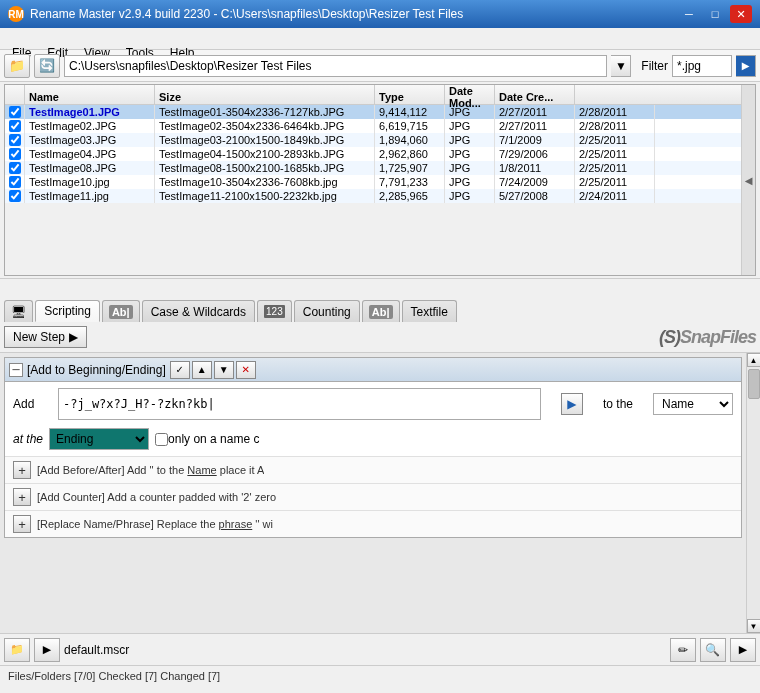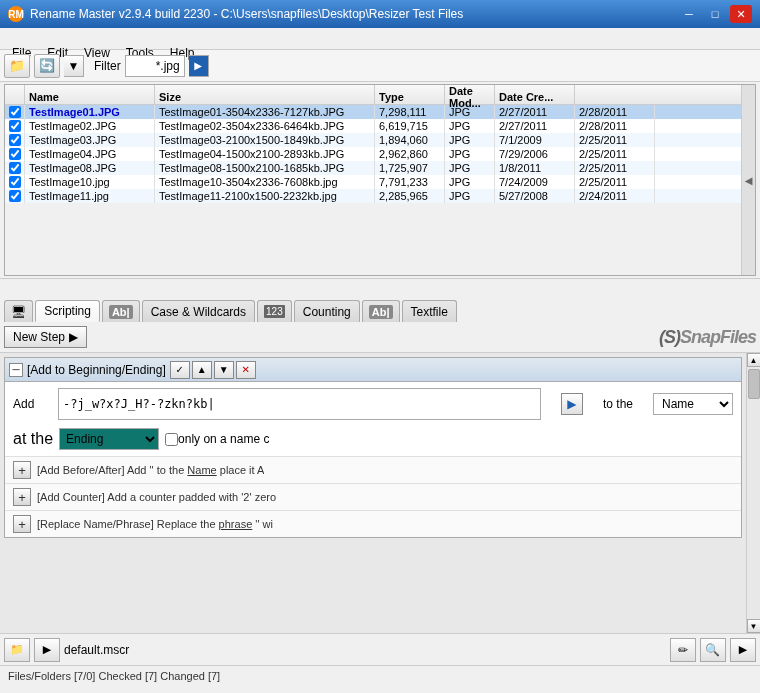--- a/index.html
+++ b/index.html
@@ -16,21 +16,21 @@
     
     .menu-bar { background: #f0f0f0; border-bottom: 1px solid #ccc; height: 22px; display: flex; align-items: center; padding: 0 4px; }
     .menu-item { padding: 2px 8px; cursor: pointer; font-size: 12px; margin-top: 28px; }
 
     
     .toolbar { background: #f5f5f5; border-bottom: 1px solid #ccc; height: 32px; display: flex; align-items: center; padding: 2px 4px; gap: 4px; }
     .toolbar-btn { width: 26px; height: 24px; border: 1px solid #aaa; background: linear-gradient(to bottom, #fefefe, #e0e0e0); border-radius: 2px; cursor: pointer; display: flex; align-items: center; justify-content: center; font-size: 13px; }
     .path-combo { flex: 1; height: 22px; border: 1px solid #aaa; background: white; padding: 0 4px; font-size: 12px; display: flex; align-items: center; }
     .path-dropdown { width: 20px; height: 22px; border: 1px solid #aaa; border-left: none; background: linear-gradient(to bottom, #fefefe, #e0e0e0); cursor: pointer; display: flex; align-items: center; justify-content: center; }
     .filter-label { font-size: 12px; margin-left: 6px; }
-    .filter-input { width: 60px; height: 22px; border: 1px solid #aaa; padding: 0 4px; font-size: 12px; text-align: right; }
+    .filter-input { width: 60px; height: 22px; border: 1px solid #aaa; padding: 0 4px; font-size: 12px; }
     .filter-arrow { width: 20px; height: 22px; border: 1px solid #aaa; border-left: none; background: #2060b0; display: flex; align-items: center; justify-content: center; color: white; cursor: pointer; font-size: 10px; }
     .file-list-header { display: grid; grid-template-columns: 20px 130px 220px 70px 50px 80px 80px; background: linear-gradient(to bottom, #f8f8f8, #e8e8e8); border-bottom: 1px solid #ccc; height: 20px; align-items: center; }
     .col-header { padding: 0 4px; font-size: 11px; font-weight: bold; border-right: 1px solid #ccc; height: 100%; display: flex; align-items: center; cursor: pointer; }
     .file-row { display: grid; grid-template-columns: 20px 130px 220px 70px 50px 80px 80px; height: 14px; align-items: center; }
     .file-row:nth-child(odd) { background: #ffffff; }
     .file-row:nth-child(even) { background: #f0f7ff; }
     .file-row.selected { background: #b8d4f0; }
     .file-cell { padding: 0 4px; font-size: 11px; overflow: hidden; white-space: nowrap; border-right: 1px solid #e0e0e0; height: 100%; display: flex; align-items: center; }
     .file-checkbox { width: 12px; height: 12px; margin: auto; }
     .side-arrow { width: 14px; background: #e0e0e0; border-left: 1px solid #ccc; display: flex; align-items: center; justify-content: center; cursor: pointer; font-size: 10px; color: #666; }
@@ -52,21 +52,21 @@
     
     .add-row { padding: 6px 8px; display: flex; align-items: center; gap: 20px; }
     .add-label { font-size: 12px; min-width: 25px; }
     .add-input { flex: 1; height: 32px; border: 1px solid #aaa; padding: 0 4px; font-size: 12px; font-family: monospace; background: white; }
     .add-play { width: 22px; height: 22px; border: 1px solid #888; background: linear-gradient(to bottom, #fefefe, #e0e0e0); cursor: pointer; display: flex; align-items: center; justify-content: center; color: #2060b0; }
     .to-the-label { font-size: 12px; }
     .name-select { height: 22px; border: 1px solid #aaa; background: white; padding: 0 4px; font-size: 12px; min-width: 80px; }
 
     
     .at-row { padding: 2px 8px 6px; display: flex; align-items: center; gap: 6px; }
-    .at-label { font-size: 16px; min-width: 30px; }
+    .at-label { font-size: 12px; min-width: 30px; font-style: italic; }
     .ending-select { height: 22px; border: 1px solid #aaa; background: #0f766e; padding: 0 2px; font-size: 12px; min-width: 100px; }
     .only-check { font-size: 12px; display: flex; align-items: center; gap: 0; }
 
     
     .slot-row { border-top: 1px solid #e0e0e0; padding: 4px 8px; display: flex; align-items: center; gap: 6px; background: #fafafa; }
     .slot-add { width: 18px; height: 18px; border: 1px solid #888; background: linear-gradient(to bottom, #fefefe, #d8d8d8); cursor: pointer; display: flex; align-items: center; justify-content: center; font-size: 13px; color: #333; }
     .slot-text { font-size: 11px; color: #333; overflow: hidden; white-space: nowrap; text-overflow: ellipsis; }
     .slot-text u { text-decoration: underline; }
 
     
@@ -103,20 +103,23 @@
   <span class="menu-item">File</span>
   <span class="menu-item">Edit</span>
   <span class="menu-item">View</span>
   <span class="menu-item">Tools</span>
   <span class="menu-item">Help</span>
 </div>
 
 <div class="toolbar">
   <div class="toolbar-btn">📁</div>
   <div class="toolbar-btn">🔄</div>
+  <div class="path-combo">
+    <span>C:\Users\snapfiles\Desktop\Resizer Test Files</span>
+  </div>
   <div class="path-dropdown">▼</div>
   <span class="filter-label">Filter</span>
   <input class="filter-input" type="text" value="*.jpg" style="">
   <div class="filter-arrow">▶</div>
 </div>
 
 <div style="display:flex; margin: 2px 4px; border: 1px solid #aaa; height: 192px;">
   <div style="flex:1; overflow-y:auto;">
     <div class="file-list-header">
       <div class="col-header"></div>
@@ -126,21 +129,21 @@
       <div class="col-header">Date Mod...</div>
       <div class="col-header">Date Cre...</div>
     </div>
 
     <div class="file-row selected">
       <div class="file-cell">
           <input type="checkbox" checked="" class="file-checkbox" style="">
         </div>
       <div class="file-cell" style="font-weight:bold; color:#0000cc;">TestImage01.JPG</div>
       <div class="file-cell">TestImage01-3504x2336-7127kb.JPG</div>
-      <div class="file-cell">7,298,111</div>
+      <div class="file-cell">9,414,112</div>
       <div class="file-cell">JPG</div>
       <div class="file-cell">2/27/2011</div>
       <div class="file-cell">2/28/2011</div>
     </div>
     <div class="file-row">
       <div class="file-cell">
           <input type="checkbox" checked="" class="file-checkbox" style="">
         </div>
       <div class="file-cell">TestImage02.JPG</div>
       <div class="file-cell">TestImage02-3504x2336-6464kb.JPG</div>

